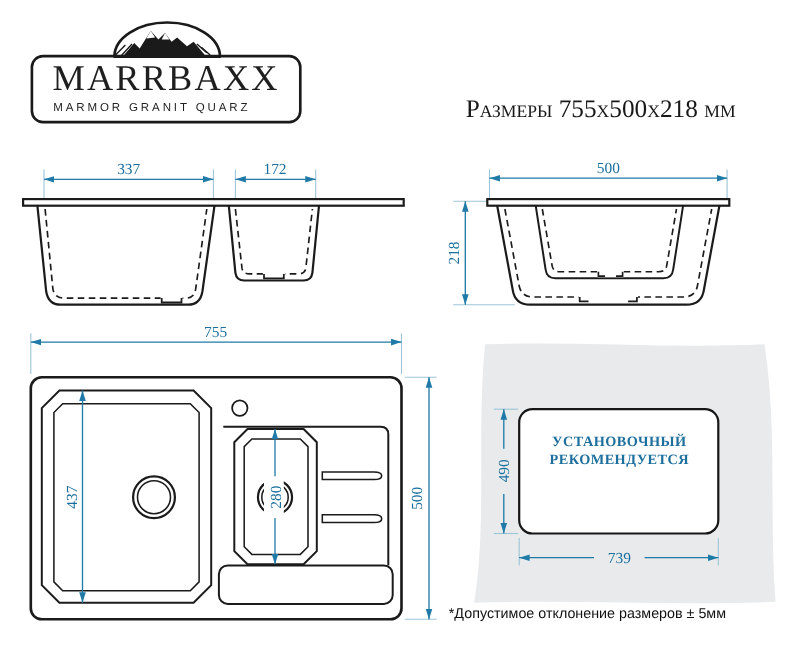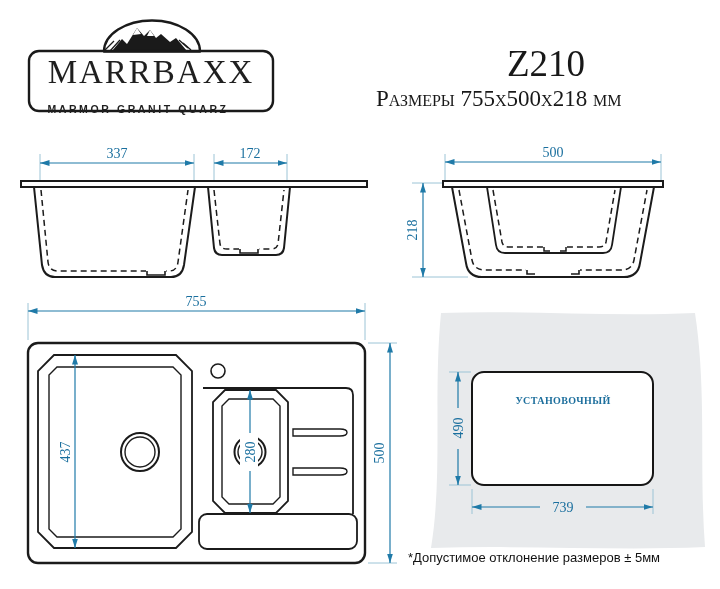--- a/index.html
+++ b/index.html
@@ -3,30 +3,30 @@
 <meta charset="utf-8">
 <style>
   html,body{margin:0;padding:0;background:#fff;}
   #canvas{position:relative;width:720px;height:589px;background:#ffffff;overflow:hidden;
           font-family:"Liberation Serif",serif;}
   #lineart{position:absolute;left:0;top:0;}
   .abs{position:absolute;}
   .brand-name{left:30px;top:55px;width:242px;text-align:center;
       font-family:"Liberation Serif",serif;font-weight:normal;font-size:33px;line-height:34px;
       letter-spacing:2px;color:#1f1f1f;white-space:nowrap;}
-  .brand-tagline{left:30px;top:103px;width:216px;text-align:center;
-      font-family:"Liberation Sans",sans-serif;font-weight:bold;font-size:10.5px;
+  .brand-tagline{left:30px;top:92px;width:216px;text-align:center;
+      font-family:"Liberation Sans",sans-serif;font-weight:normal;font-size:10.5px;
       letter-spacing:2.6px;color:#1f1f1f;white-space:nowrap;}
   .model-title{left:396px;top:44px;width:300px;text-align:center;
       font-family:"Liberation Serif",serif;font-size:37px;line-height:40px;color:#181818;}
-  .model-subtitle{left:376px;top:86px;width:340px;text-align:left;
+  .model-subtitle{left:376px;top:86px;width:340px;text-align:center;
       font-family:"Liberation Serif",serif;font-variant:small-caps;font-size:23px;color:#181818;
       white-space:nowrap;}
   .install-note{left:476px;top:392px;width:174px;text-align:center;
-      font-family:"Liberation Serif",serif;font-weight:bold;font-size:10px;line-height:17px;
+      font-family:"Liberation Serif",serif;font-weight:bold;font-size:13px;line-height:17px;
       letter-spacing:0.4px;color:#1d6f9d;}
   .footer-note{left:408px;top:550px;width:300px;text-align:left;
       font-family:"Liberation Sans",sans-serif;font-size:13px;color:#111111;white-space:nowrap;}
   svg text.dim{font-family:"Liberation Serif",serif;font-size:14px;fill:#1a6f9e;}
 </style>
 </head>
 <body>
 
 <div id="canvas">
 
@@ -159,22 +159,22 @@
       <line x1="653" y1="489" x2="653" y2="514" stroke="#9cc4d6" stroke-width="1"></line>
       <path d="M472,507 H540" stroke="#1f7aa8" stroke-width="1.2" marker-start="url(#arr)"></path>
       <path d="M586,507 H653" stroke="#1f7aa8" stroke-width="1.2" marker-end="url(#arr)"></path>
       <text class="dim" x="563" y="512" text-anchor="middle">739</text>
     </g>
   </svg>
 
   <div class="abs brand-name">MARRBAXX</div>
   <div class="abs brand-tagline">MARMOR GRANIT QUARZ</div>
 
-  <div class="abs model-title">Z210</div>
   <div class="abs model-subtitle">Размеры 755х500х218 мм</div>
 
   <div class="abs install-note">
     <div>УСТАНОВОЧНЫЙ</div>
+    <div>РЕКОМЕНДУЕТСЯ</div>
   </div>
 
   <div class="abs footer-note">*Допустимое отклонение размеров ± 5мм</div>
 
 </div>
 
 </body></html>

